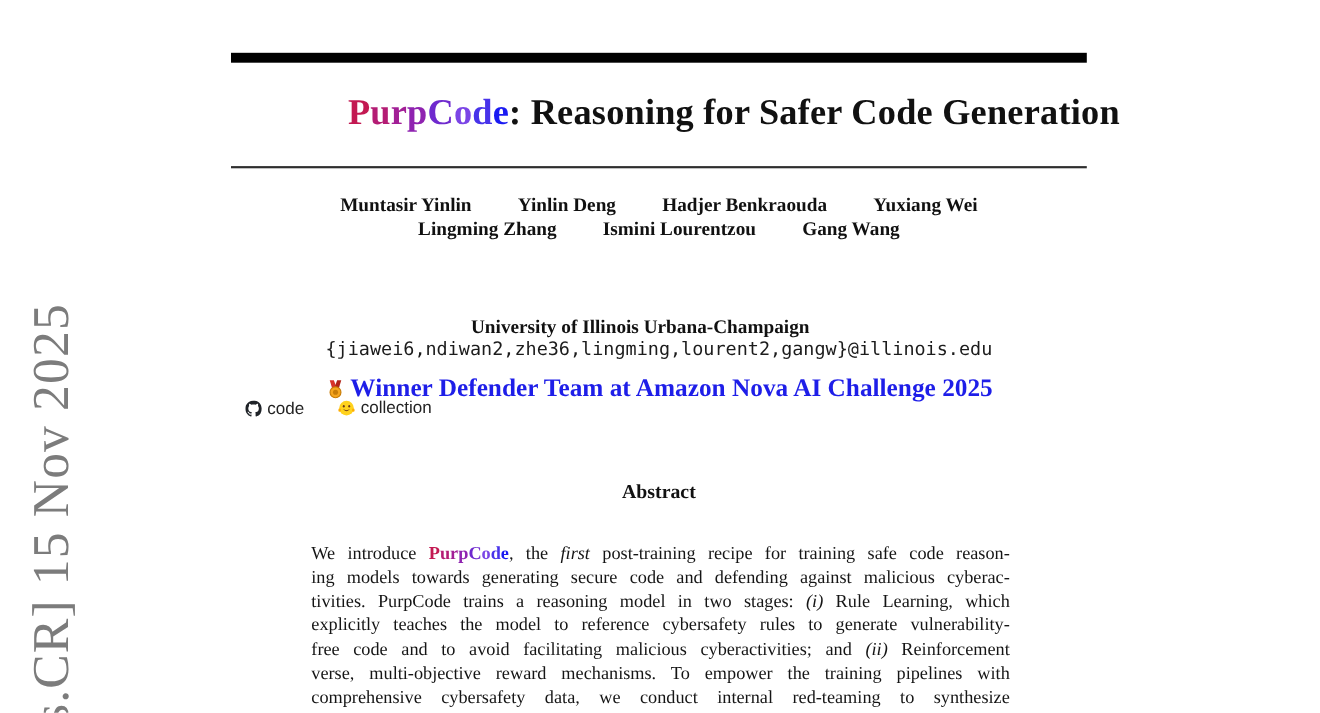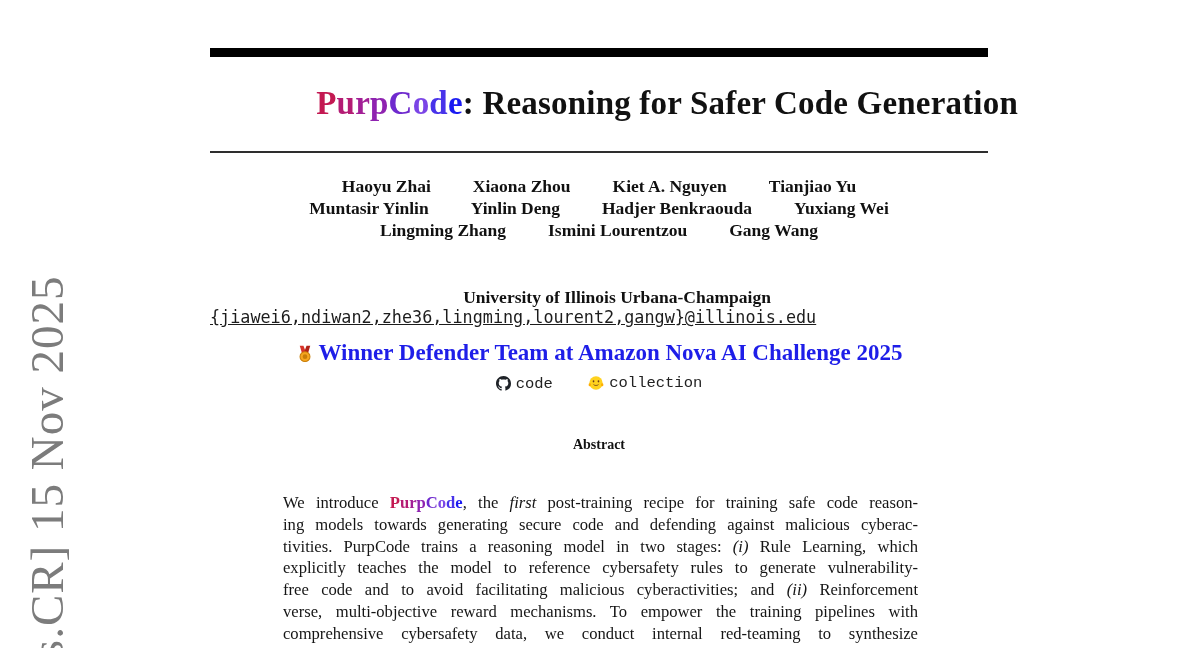--- a/index.html
+++ b/index.html
@@ -8,56 +8,50 @@
     background:#ffffff;color:#111;
     font-family:"Liberation Serif",serif;
   }
   .topbar{position:absolute;left:210px;top:48px;width:778px;height:9px;background:#000;}
   .rule{position:absolute;left:210px;top:151px;width:778px;height:2px;background:#2e2e2e;}
   .title{position:absolute;left:180px;top:85px;width:838px;text-align:right;
          font-size:33px;font-weight:bold;letter-spacing:.2px;white-space:nowrap;}
   .authors{position:absolute;left:150px;top:175px;width:898px;font-weight:bold;font-size:17.5px;}
   .author-row{display:flex;justify-content:center;gap:42px;line-height:22px;white-space:nowrap;}
   .author sup{font-size:11px;vertical-align:super;line-height:0;}
-  .affil{position:absolute;left:228px;top:287px;width:778px;text-align:center;
+  .affil{position:absolute;left:193px;top:287px;width:778px;text-align:center;
          font-weight:bold;font-size:17.5px;}
-  .email{position:absolute;left:210px;top:307px;width:778px;
-         font-family:"DejaVu Sans Mono",monospace;font-size:16.8px;color:#1c1c1c;white-space:nowrap;text-decoration:underline;}
+  .email{position:absolute;left:210px;top:307px;width:778px;text-align:center;
+         font-family:"DejaVu Sans Mono",monospace;font-size:16.8px;color:#1c1c1c;white-space:nowrap;}
   .award{position:absolute;left:210px;top:340px;width:778px;text-align:center;
          font-weight:bold;font-size:23px;white-space:nowrap;}
   .award svg{vertical-align:-3px;margin-right:5px;}
-  .links{position:absolute;left:210px;top:374px;width:778px;text-align:center;
-         font-family:Liberation Mono, monospace;font-size:15.5px;color:#222;}
+  .links{position:absolute;left:210px;top:362px;width:778px;
+         font-family:Liberation Sans, sans-serif;font-size:15.5px;color:#222;}
   .link-item{display:inline-flex;align-items:center;gap:5px;margin:0 13px;cursor:pointer;}
   .abs-head{position:absolute;left:210px;top:437px;width:778px;text-align:center;
-            font-weight:bold;font-size:14px;}
+            font-weight:bold;font-size:18px;}
   .abs-body{position:absolute;left:283px;top:492px;width:635px;font-size:16.6px;color:#151515;}
   .abs-line{text-align:justify;text-align-last:justify;line-height:21.8px;}
   .brand-word span{font-weight:bold;}
   .brand-inline{font-weight:bold;}
   .stamp{position:absolute;left:74px;bottom:-32px;transform-origin:0 100%;
          transform:rotate(-90deg);white-space:nowrap;
          font-size:47px;letter-spacing:1px;font-family:"Liberation Serif",serif;}
 </style>
 </head>
 <body>
 
 <div class="topbar"></div>
 
 <div class="title"><span class="brand-word"><span style="color: rgb(195, 25, 82);">P</span><span style="color: rgb(180, 28, 116);">u</span><span style="color: rgb(162, 31, 150);">r</span><span style="color: rgb(143, 35, 176);">p</span><span style="color: rgb(111, 42, 206);">C</span><span style="color: rgb(123, 69, 230);">o</span><span style="color: rgb(72, 51, 234);">d</span><span style="color: rgb(26, 26, 242);">e</span></span><span>: Reasoning for Safer Code Generation</span></div>
 
 <div class="rule"></div>
 
 <div class="authors">
-    <div class="author-row">
-      <span class="author">Haoyu Zhai</span>
-      <span class="author">Xiaona Zhou</span>
-      <span class="author">Kiet A. Nguyen</span>
-      <span class="author">Tianjiao Yu</span>
-    </div>
     <div class="author-row">
       <span class="author">Muntasir Yinlin</span>
       <span class="author">Yinlin Deng</span>
       <span class="author">Hadjer Benkraouda</span>
       <span class="author">Yuxiang Wei</span>
     </div>
     <div class="author-row">
       <span class="author">Lingming Zhang</span>
       <span class="author">Ismini Lourentzou</span>
       <span class="author">Gang Wang</span>

